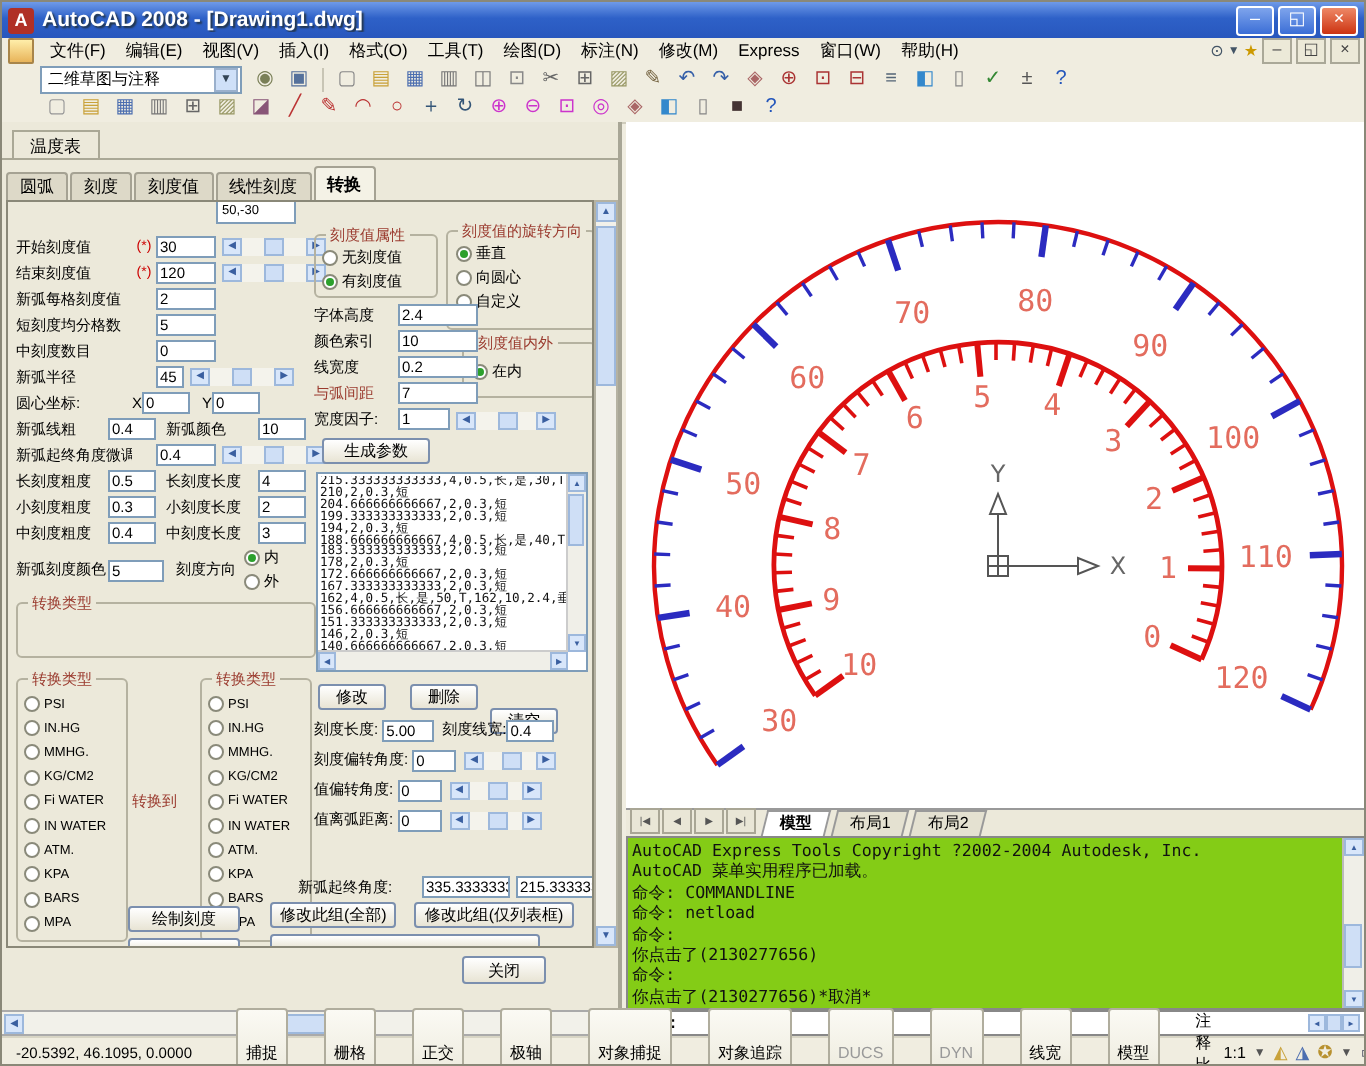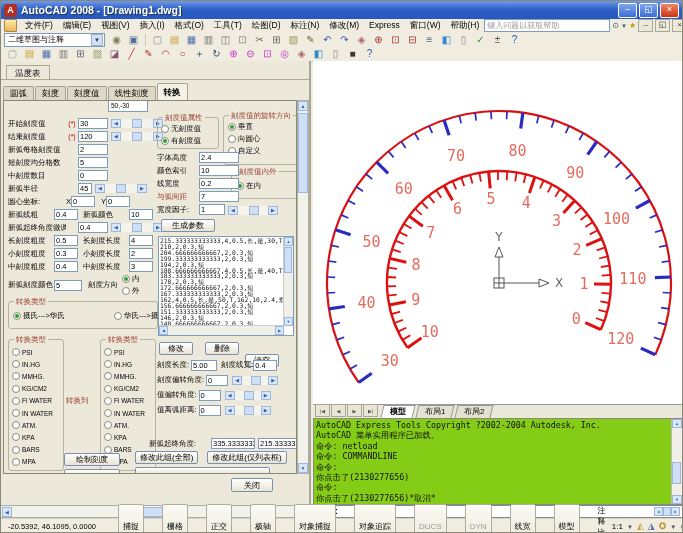--- a/index.html
+++ b/index.html
@@ -14,21 +14,21 @@
   
   .menubar{position:absolute;left:0;top:18px;right:0;height:13px;display:flex;align-items:center;font-size:8.5px;background:#f0ede0;}
   .doc-icon{width:11px;height:11px;margin:0 3px;background:linear-gradient(#ffeeaa,#e8b45a);border:1px solid #a8854a;border-radius:1px;flex:none;}
   .menu-item{padding:0 5px;line-height:13px;white-space:nowrap;}
   .help-search{margin-left:auto;display:flex;align-items:center;gap:2px;padding-right:2px;}
   .help-input{width:120px;height:11px;font-size:8px;border:1px solid #7f9db9;background:#fff;padding:0 2px;font-family:"Liberation Sans",sans-serif;}
   .help-input::placeholder{color:#999;}
   .mini-ic{font-size:8px;color:#456;}
   .mwbtn{width:13px;height:11px;border:1px solid #aaa898;background:#ece9d8;color:#444;font-size:8px;line-height:9px;text-align:center;}
   
-  .tb{position:absolute;left:0;right:0;display:flex;align-items:center;padding-left:3px;background:#f0ede0;}
+  .tb{position:absolute;left:0;right:0;display:flex;align-items:center;padding-left:19px;background:#f0ede0;}
   .tb1{top:31px;height:15px;}
   .tb2{top:46px;height:14px;border-bottom:1px solid #cfccbc;}
   .ws-box{display:flex;align-items:center;justify-content:space-between;border:1px solid #7f9db9;background:#fff;height:12px;font-size:8px;padding:0 1px 0 3px;width:95px;margin-right:3px;flex:none;}
   .ws-arrow{width:10px;height:10px;background:#cfe0f8;color:#345;font-size:6px;line-height:10px;text-align:center;border:1px solid #9ab0cc;}
   .tbtn{width:17px;height:14px;display:flex;align-items:center;justify-content:center;flex:none;}
   .tglyph{font-size:10px;line-height:1;}
   .tbsep{width:1px;height:12px;background:#c8c5b5;margin:0 3px;flex:none;}
   
   .panel{position:absolute;left:0;top:60px;width:310px;height:444px;background:#ece9da;border-right:2px solid #a8a696;box-sizing:border-box;}
   .panel-title-tab{position:absolute;left:5px;top:4px;height:14px;padding:0 8px;font-size:8.5px;background:#ece9da;border:1px solid #aaa896;border-bottom:none;line-height:14px;}
@@ -127,21 +127,20 @@
         <span class="menu-item">格式(O)</span>
         <span class="menu-item">工具(T)</span>
         <span class="menu-item">绘图(D)</span>
         <span class="menu-item">标注(N)</span>
         <span class="menu-item">修改(M)</span>
         <span class="menu-item">Express</span>
         <span class="menu-item">窗口(W)</span>
         <span class="menu-item">帮助(H)</span>
       </span>
     <span class="help-search">
-      <input class="help-input" placeholder="键入问题以获取帮助" style="">
       <span class="mini-ic">⊙</span>
       <span class="mini-ic" style="font-size:6px;">▼</span>
       <span class="mini-ic" style="color:#c90;">★</span>
       <span class="mwbtn">–</span>
       <span class="mwbtn">◱</span>
       <span class="mwbtn">×</span>
     </span>
   </div>
 
   <div class="tb tb1">
@@ -416,30 +415,20 @@
               <span class="rad">
                 <span class="rc"></span>
                 <span class="rl">外</span>
               </span>
             </span>
           </div>
         </div>
 
       <div class="grp" id="g-conv1" style="left:4px;top:200px;width:150px;height:28px;">
         <span class="grp-t">转换类型</span>
-        <div class="rrow" id="conv1-radios" style="margin-top:8px;">
-            <span class="rad">
-              <span class="rc on"></span>
-              <span class="rl">摄氏---&gt;华氏</span>
-            </span>
-            <span class="rad">
-              <span class="rc"></span>
-              <span class="rl">华氏---&gt;摄氏</span>
-            </span>
-          </div>
       </div>
       <div class="grp" id="g-unitsL" style="left:4px;top:238px;width:56px;height:132px;">
         <span class="grp-t">转换类型</span>
         <div class="vstack" id="unitsL" style="margin:6px 0 0 3px;">
             <span class="rad" style="height: 12.2px; display: flex;">
               <span class="rc"></span>
               <span class="rl" style="font-size: 6.5px;">PSI</span>
             </span>
             <span class="rad" style="height: 12.2px; display: flex;">
               <span class="rc"></span>
@@ -849,22 +838,22 @@
         <span class="ltab active"><span>模型</span></span>
         <span class="ltab"><span>布局1</span></span>
         <span class="ltab"><span>布局2</span></span>
       </span>
   </div>
 
   <div class="cmdwin">
     <div class="cmdtext" id="cmdtext">
         <div>AutoCAD Express Tools Copyright ?2002-2004 Autodesk, Inc.</div>
         <div>AutoCAD 菜单实用程序已加载。</div>
+        <div>命令: COMMANDLINE</div>
         <div>命令: netload</div>
-        <div>命令: COMMANDLINE</div>
         <div>命令:</div>
         <div>你点击了(2130277656)</div>
         <div>命令:</div>
         <div>你点击了(2130277656)*取消*</div>
       </div>
     <div class="cmd-vscroll">
       <span class="msarr" style="top:0;left:0;width:10px;">▲</span>
       <span class="vthumb" style="bottom:20px;height:22px;width:9px;"></span>
       <span class="msarr" style="bottom:0;left:0;width:10px;">▼</span>
     </div>

